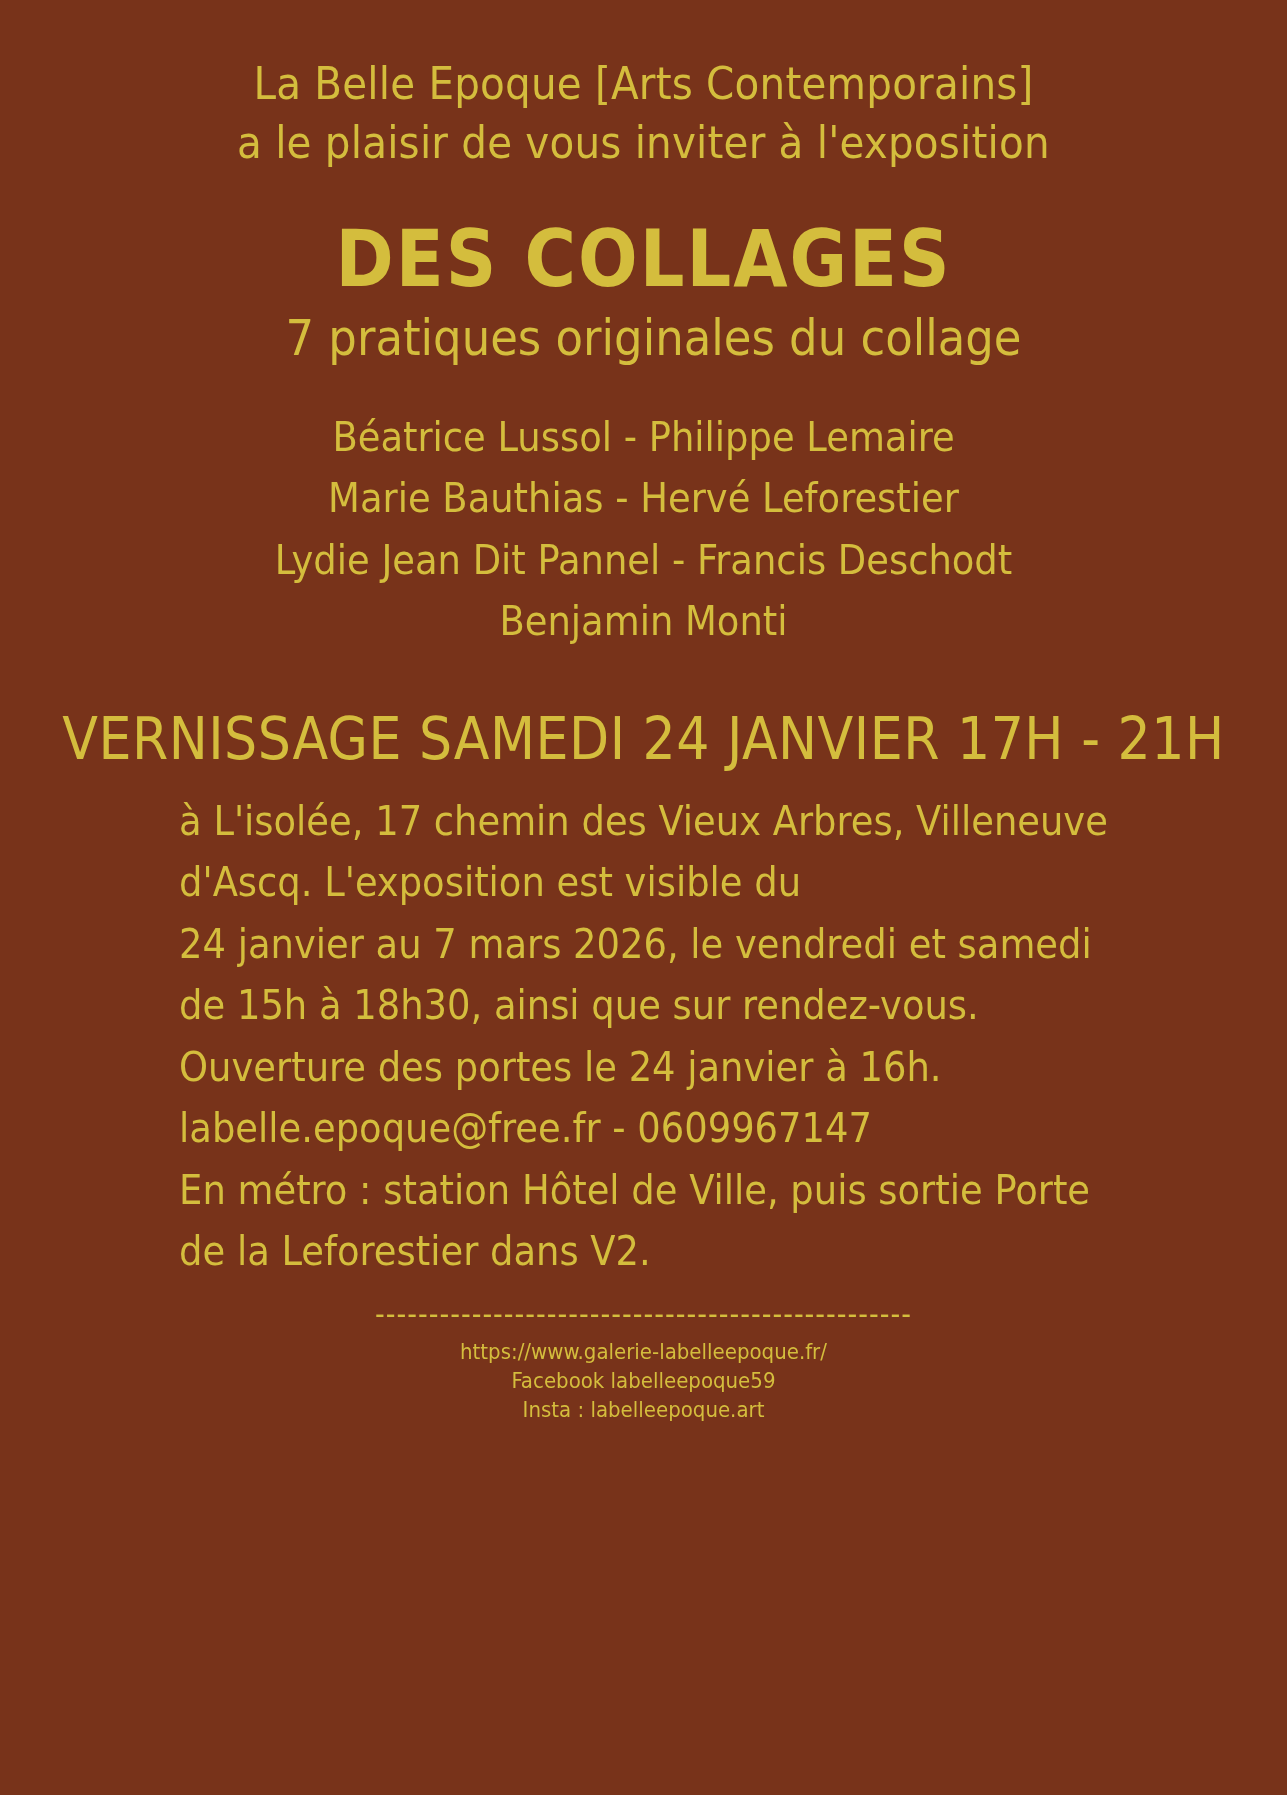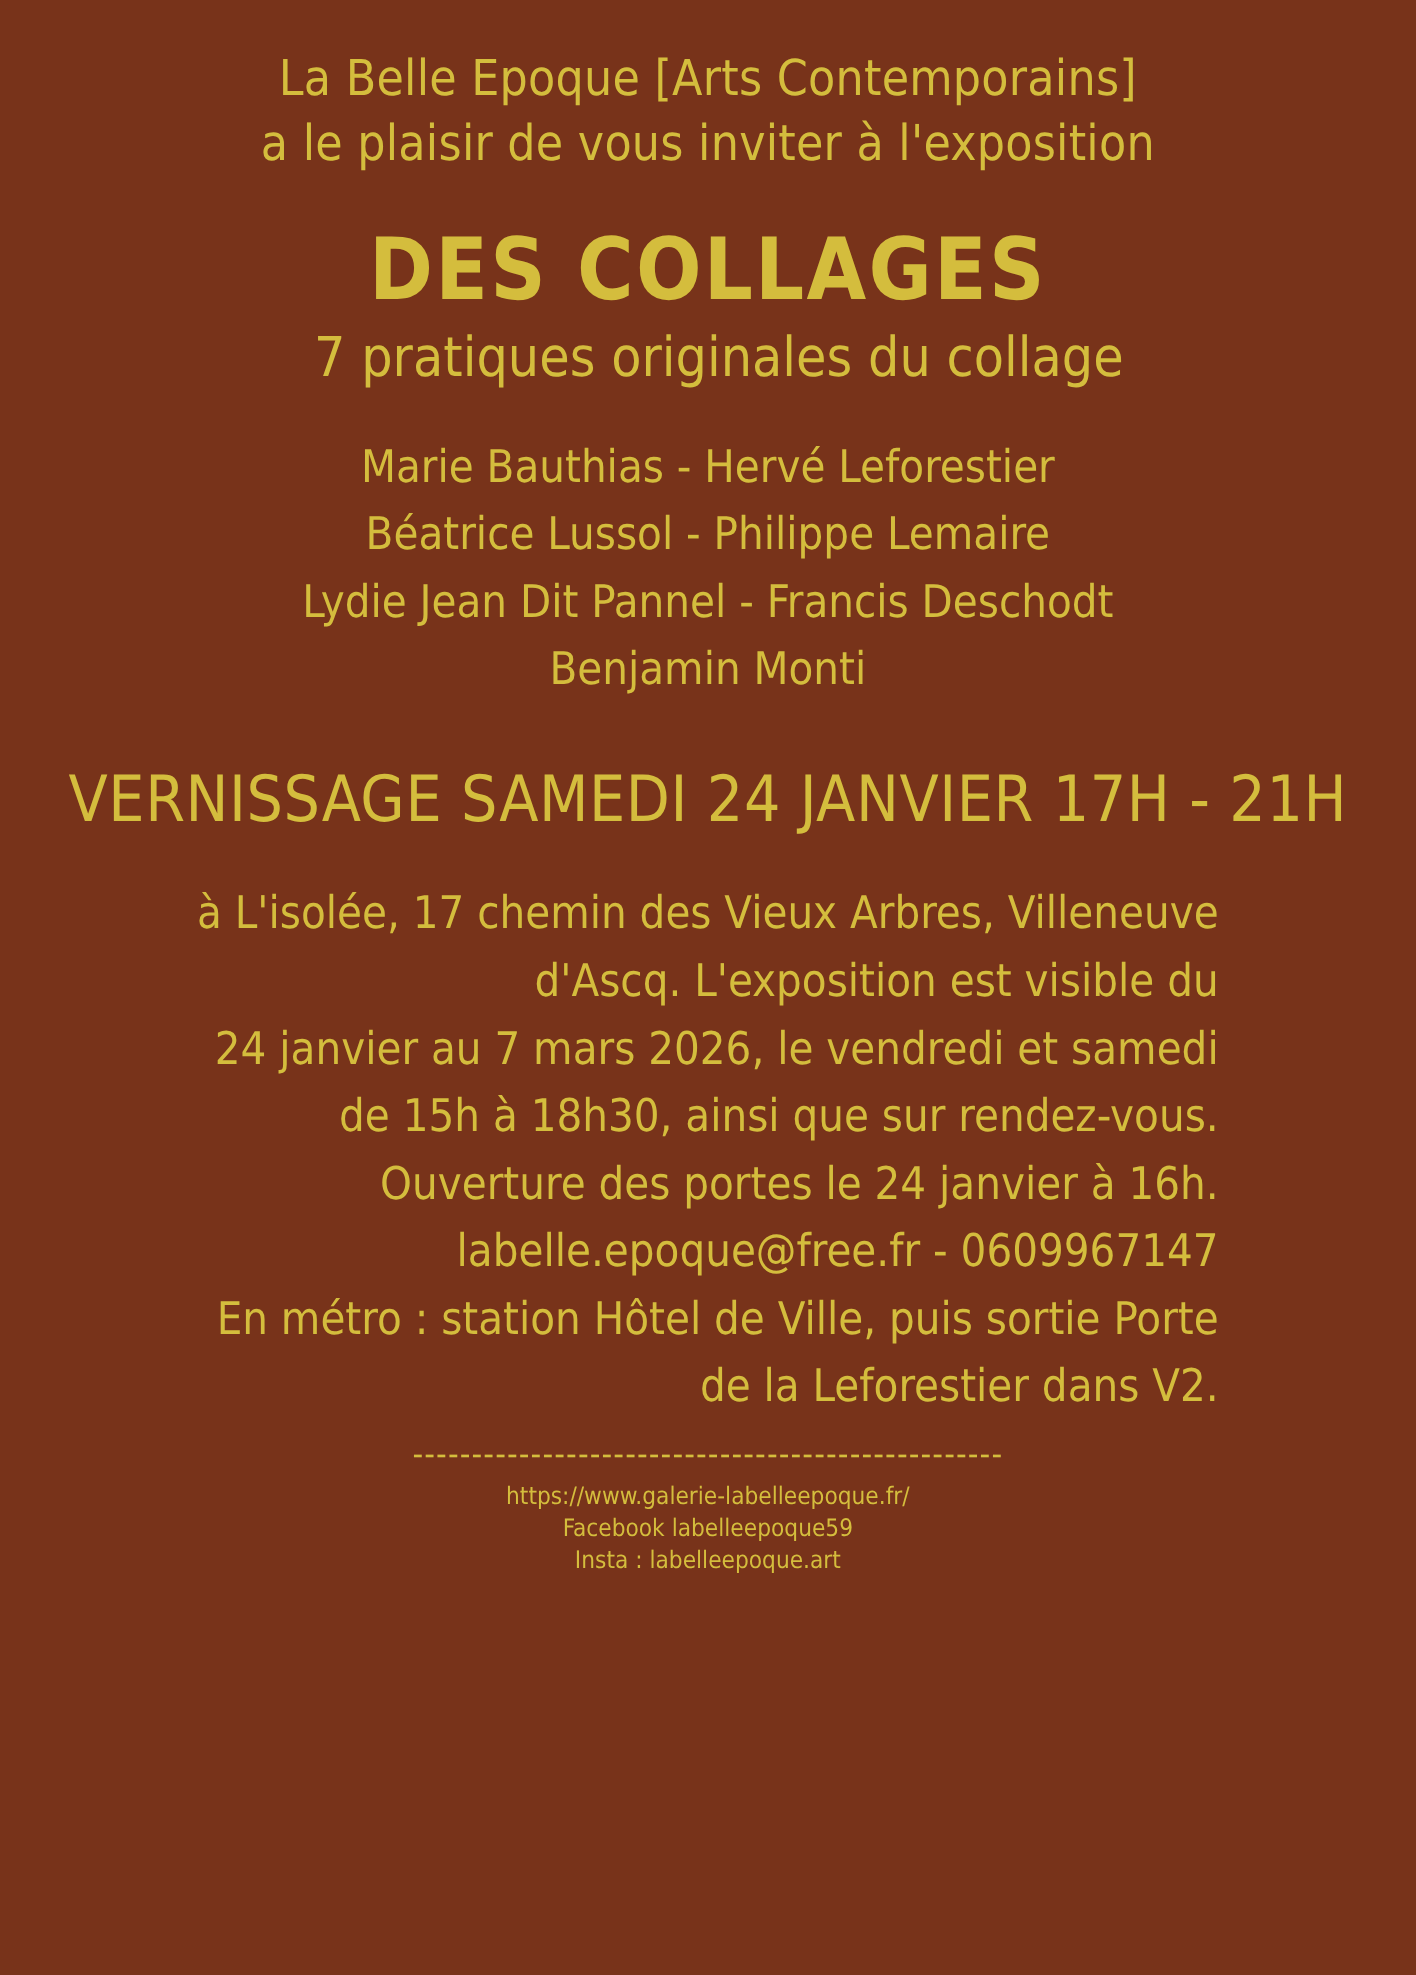--- a/index.html
+++ b/index.html
@@ -11,21 +11,21 @@
     height: 1795px;
     background: #78331a;
     font-family: "DejaVu Sans Condensed", "Liberation Sans Narrow", "Liberation Sans", sans-serif;
     color: #d4bd3d;
     overflow: hidden;
   }
   .poster {
     width: 1287px;
     height: 1795px;
     box-sizing: border-box;
-    padding: 42px 175px 0 175px;
+    padding: 55px 175px 0 175px;
     display: flex;
     flex-direction: column;
     align-items: center;
   }
   .invite-line {
     font-size: 45px;
     line-height: 1.30;
     text-align: center;
     letter-spacing: 0.2px;
     white-space: nowrap;
@@ -56,22 +56,22 @@
     white-space: nowrap;
   }
   .vernissage {
     font-size: 58px;
     text-align: center;
     margin-top: 52px;
     letter-spacing: 0.5px;
     white-space: nowrap;
   }
   .details {
-    margin-top: 40px;
-    text-align: right;
+    margin-top: 18px;
+    text-align: left;
   }
   .detail-line {
     font-size: 41px;
     line-height: 1.50;
     white-space: nowrap;
   }
   .divider {
     margin-top: 16px;
     font-size: 30px;
     letter-spacing: 1px;
@@ -98,22 +98,22 @@
 
   <div>
     <div class="invite-line">La Belle Epoque [Arts Contemporains]</div>
     <div class="invite-line">a le plaisir de vous inviter à l'exposition</div>
   </div>
 
   <div class="title">DES COLLAGES</div>
   <div class="subtitle">7 pratiques originales du collage</div>
 
   <div class="artists">
+    <div class="artist-line">Béatrice Lussol - Philippe Lemaire</div>
     <div class="artist-line">Marie Bauthias - Hervé Leforestier</div>
-    <div class="artist-line">Béatrice Lussol - Philippe Lemaire</div>
     <div class="artist-line">Lydie Jean Dit Pannel - Francis Deschodt</div>
     <div class="artist-line">Benjamin Monti</div>
   </div>
 
   <div class="vernissage">VERNISSAGE SAMEDI 24 JANVIER 17H - 21H</div>
 
   <div class="details">
     <div class="detail-line">à L'isolée,  17 chemin des Vieux Arbres, Villeneuve</div>
     <div class="detail-line">d'Ascq. L'exposition est visible du</div>
     <div class="detail-line">24 janvier au 7 mars 2026, le vendredi et samedi</div>

